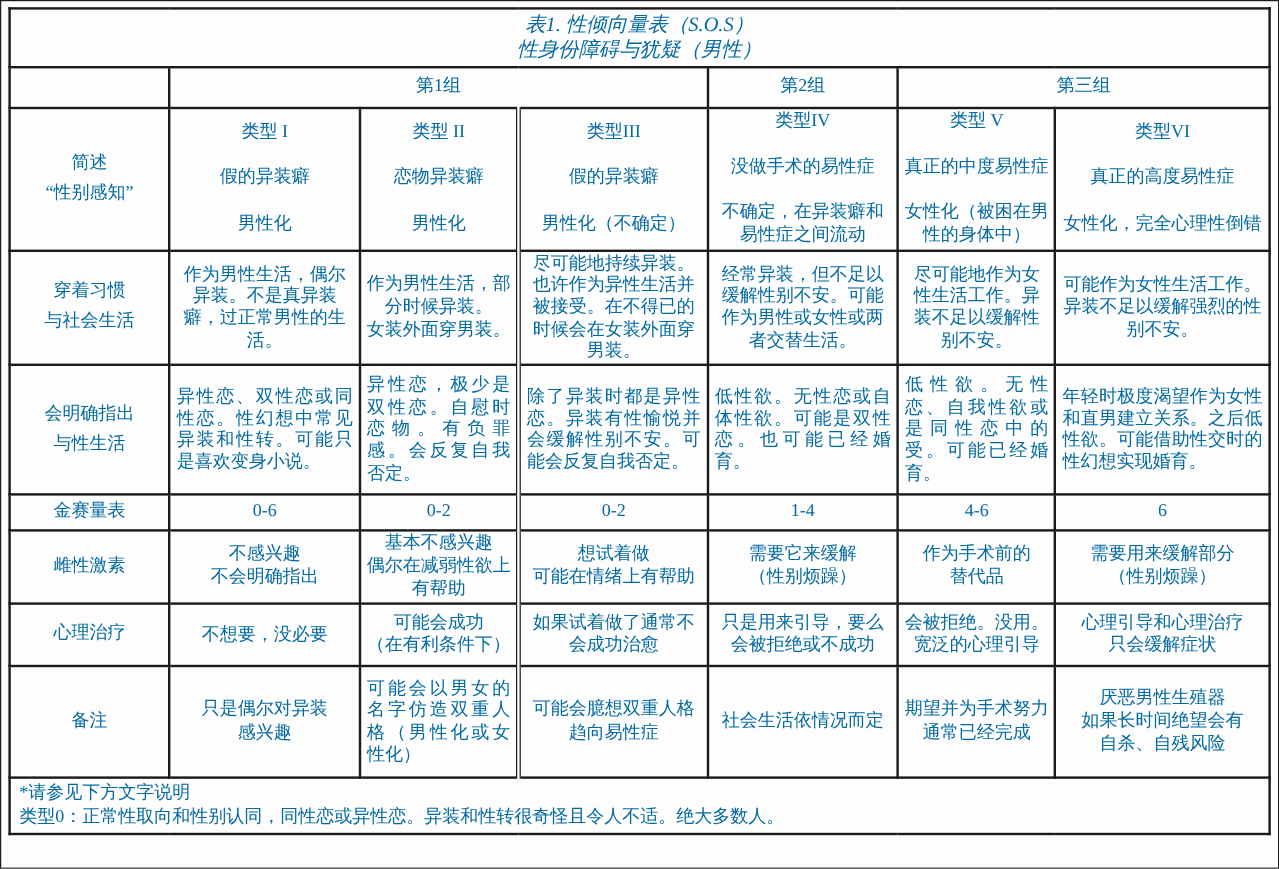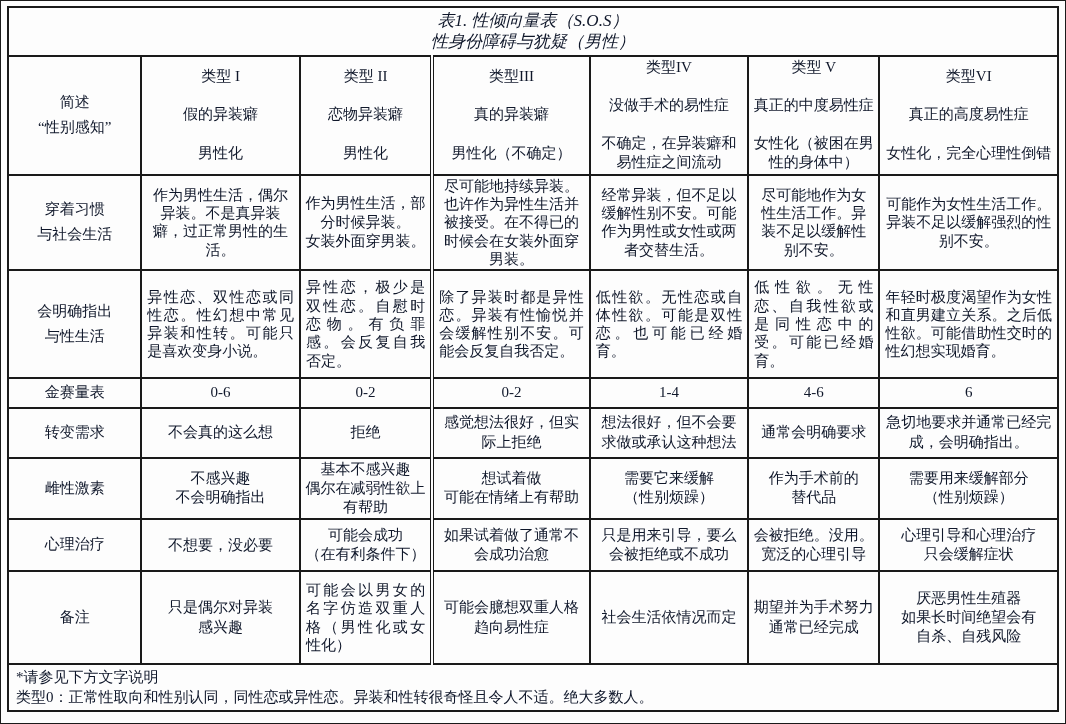--- a/index.html
+++ b/index.html
@@ -1,19 +1,19 @@
 <!DOCTYPE html>
 <html><head>
 <meta charset="utf-8">
 <style>
   html,body { margin:0; padding:0; background:#888; }
   .page {
     position:relative; width:1066px; height:724px; box-sizing:border-box;
     background:#fdfdfd; border:1px solid #1a1a1a; margin:0 auto;
-    font-family:"Liberation Serif","DejaVu Serif",serif; color:#0f172a;
+    font-family:"Liberation Serif","DejaVu Serif",serif; color:#0369a1;
   }
   table.sos {
     border-collapse:collapse; table-layout:fixed;
     width:1052px; margin:5px 6px; background:#fdfdfd;
   }
   td {
     border:2px solid #1a1a1a;
     padding:1px 4px;
     font-size:15px; line-height:1.28;
     text-align:center; vertical-align:middle;
@@ -53,37 +53,43 @@
         <col style="width:12.5%">
         <col style="width:17.0%">
     </colgroup>
 
     <tbody>
         <tr class="r-title">
       <td colspan="7" class="title-cell">表1.  性倾向量表（S.O.S）
 性身份障碍与犹疑（男性）</td>
     </tr>
 
+    <tr class="r-group">
+      <td></td>
+      <td colspan="3" class="group-cell">第1组</td>
+      <td class="group-cell">第2组</td>
+      <td colspan="2" class="group-cell">第三组</td>
+    </tr>
 
     <tr class="r-brief">
       <td class="rowhead">简述
 “性别感知”</td>
       <td>类型 I
 
 假的异装癖
 
 男性化</td>
       <td>类型 II
 
 恋物异装癖
 
 男性化</td>
       <td class="dbl">类型III
 
-真的异装癖
+假的异装癖
 
 男性化（不确定）</td>
       <td>类型IV
 
 没做手术的易性症
 
 不确定，在异装癖和易性症之间流动</td>
       <td>类型 V
 
 真正的中度易性症
@@ -122,29 +128,20 @@
     <tr class="r-kinsey">
       <td class="rowhead">金赛量表</td>
       <td>0-6</td>
       <td>0-2</td>
       <td class="dbl">0-2</td>
       <td>1-4</td>
       <td>4-6</td>
       <td>6</td>
     </tr>
 
-    <tr class="r-conv">
-      <td class="rowhead">转变需求</td>
-      <td>不会真的这么想</td>
-      <td>拒绝</td>
-      <td class="dbl">感觉想法很好，但实际上拒绝</td>
-      <td>想法很好，但不会要求做或承认这种想法</td>
-      <td>通常会明确要求</td>
-      <td>急切地要求并通常已经完成，会明确指出。</td>
-    </tr>
 
     <tr class="r-estro">
       <td class="rowhead">雌性激素</td>
       <td>不感兴趣
 不会明确指出</td>
       <td>基本不感兴趣
 偶尔在减弱性欲上有帮助</td>
       <td class="dbl">想试着做
 可能在情绪上有帮助</td>
       <td>需要它来缓解

